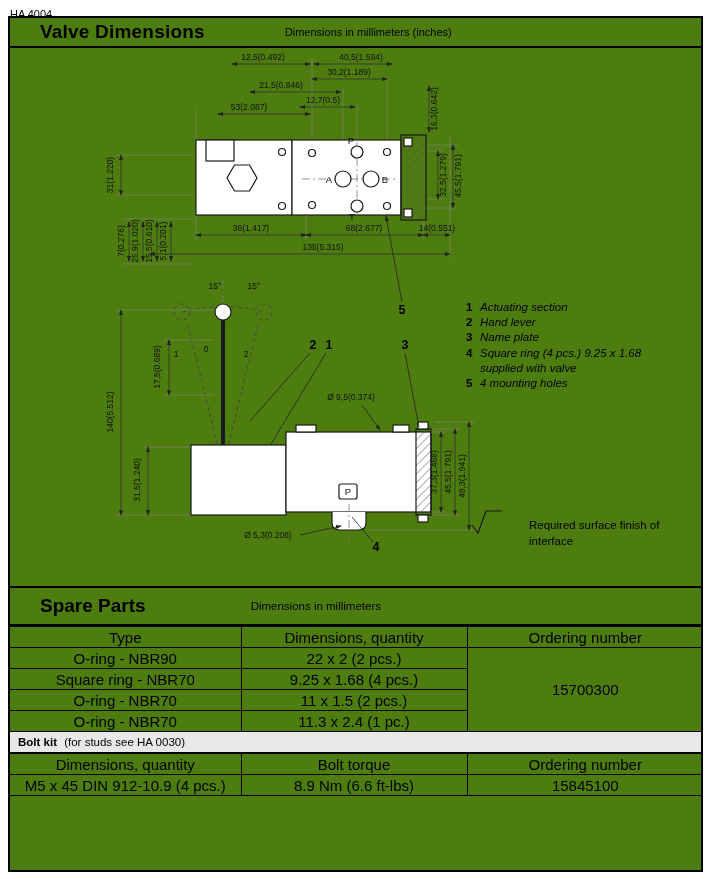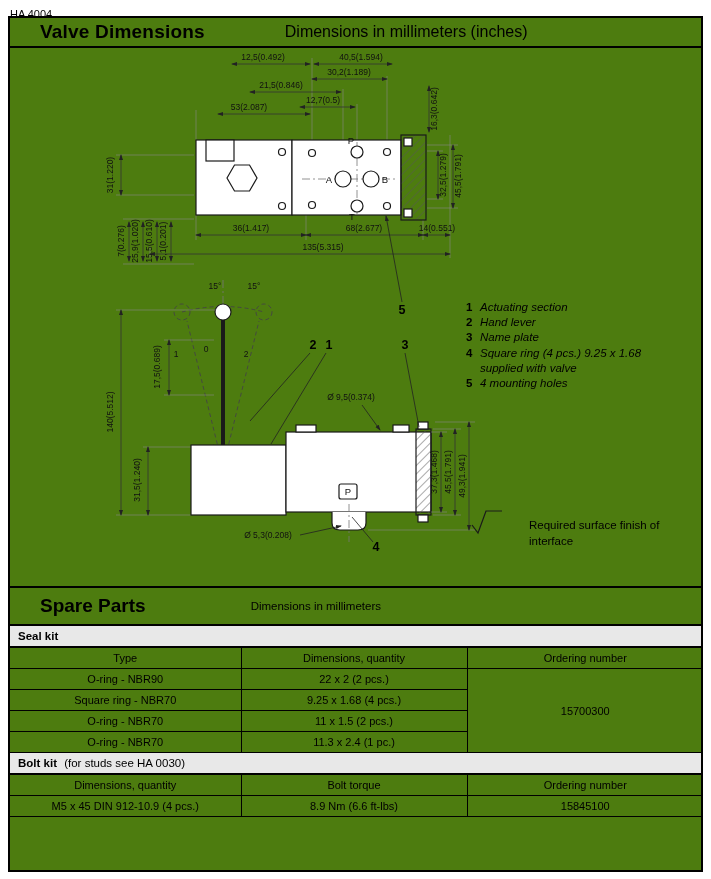--- a/index.html
+++ b/index.html
@@ -6,40 +6,40 @@
   html,body { background:#fff; }
   body {
     width:711px; height:879px; overflow:hidden;
     font-family:"Liberation Sans", sans-serif; color:#000;
   }
   .doc-ref { font-size:11px; padding:8px 0 1px 10px; height:16px; }
   .frame { margin:0 8px; height:856px; border:2px solid #000; background:#4d7c0f; }
 
   .vd-header { display:flex; align-items:center; border-bottom:2px solid #000; padding:3px 0; height:30px; }
   .vd-header h1 { font-size:19px; margin-left:30px; letter-spacing:.2px; }
-  .vd-header .sub { font-size:16px; margin-left:80px; }
+  .vd-header .sub { font-size:11px; margin-left:80px; }
 
   .drawing-area { position:relative; height:538px; }
   .drawing-area svg { position:absolute; left:0; top:0; }
 
   .legend { position:absolute; left:456px; top:252px; width:208px; font-size:11.5px; line-height:1.32; }
   .legend-row { display:flex; }
   .legend-num { font-weight:bold; width:14px; flex:none; }
   .legend-text { width:188px;font-style:italic; }
   .surface-note { position:absolute; left:519px; top:470px; width:172px; font-size:11.5px; line-height:1.35; }
 
   .sp-header { display:flex; align-items:center; border-top:2px solid #000; border-bottom:2px solid #000; padding:18px 0; height:30px; }
   .sp-header h2 { font-size:19px; margin-left:30px; }
   .sp-header .sub { font-size:11.5px; margin-left:105px; }
 
   .kit-bar { background:#e8e8e8; border-bottom:1px solid #000; font-size:11.5px; padding:4px 8px; height:21px; }
   .kit-bar .bold { font-weight:bold; }
   .kit-bar .note { margin-left:4px;text-align:right; }
 
-  table.parts { width:100%; border-collapse:collapse; table-layout:fixed; font-size:11px; }
+  table.parts { width:100%; border-collapse:collapse; table-layout:fixed; font-size:15px; }
   table.parts th, table.parts td {
     border:1px solid #000; height:21px; text-align:center; vertical-align:middle;
     font-weight:normal; padding:0 4px;
   }
   table.parts th:first-child, table.parts td:first-child { border-left:none; }
   table.parts th:last-child, table.parts td:last-child { border-right:none; }
 
   
   svg text { font-family:"Liberation Sans", sans-serif; }
   .dimtext  { font-size:8.5px; fill:#111; text-anchor:middle; }
@@ -267,23 +267,20 @@
     </div>
 
     <div class="surface-note">Required surface finish of interface</div>
   </div>
 
   <div class="sp-header">
     <h2>Spare Parts</h2>
     <span class="sub">Dimensions in millimeters</span>
   </div>
 
-  <div class="kit-bar">
-    <span class="bold">Seal kit</span>
-  </div>
 
   <table class="parts">
     <colgroup>
         <col style="width:231px">
         <col style="width:226px">
         <col style="width:236px">
       </colgroup>
     <thead>
       <tr>
         <th>Type</th>

